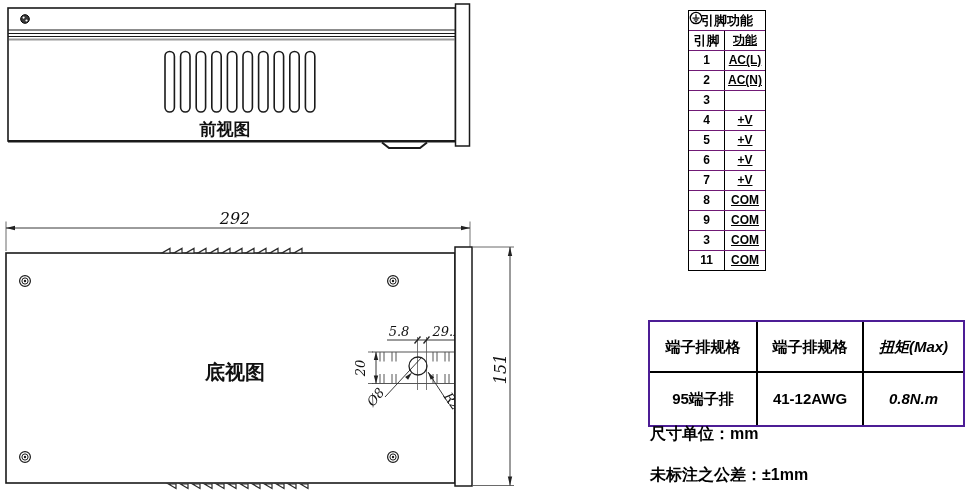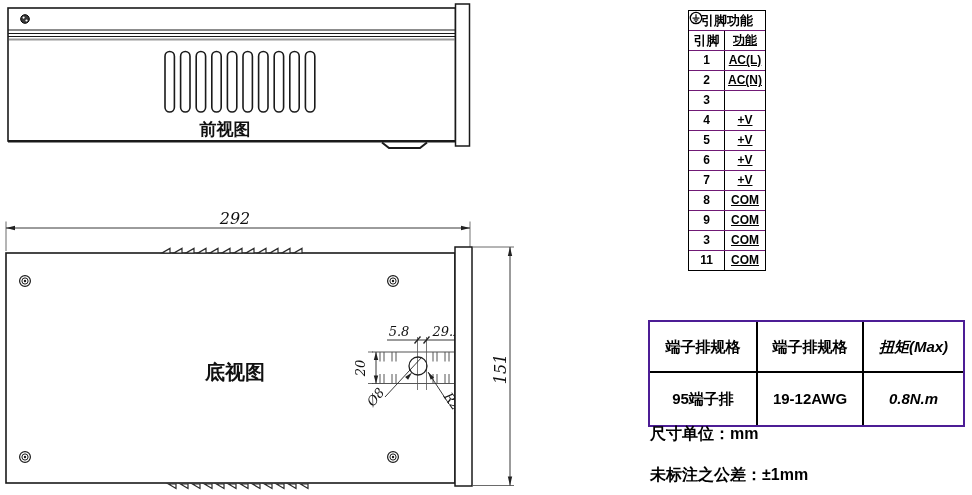--- a/index.html
+++ b/index.html
@@ -286,21 +286,21 @@
 
 
   <div class="term-table">
     <div class="term-row term-head">
       <div class="tc1">端子排规格</div>
       <div class="tc2">端子排规格</div>
       <div class="tc3">扭矩(Max)</div>
     </div>
     <div class="term-row term-data">
       <div class="tc1">95端子排</div>
-      <div class="tc2">19-12AWG</div>
+      <div class="tc2">41-12AWG</div>
       <div class="tc3">0.8N.m</div>
     </div>
   </div>
 
   <div class="note note-1">尺寸单位：mm</div>
   <div class="note note-2">未标注之公差：±1mm</div>
 
 </div>
 
 </body></html>

